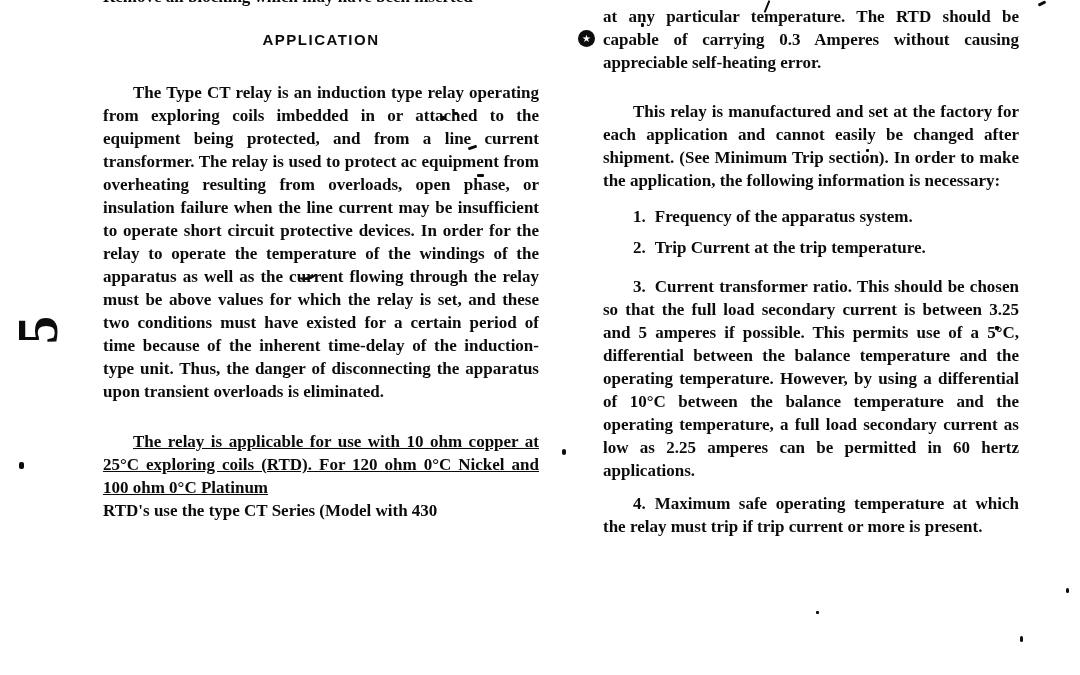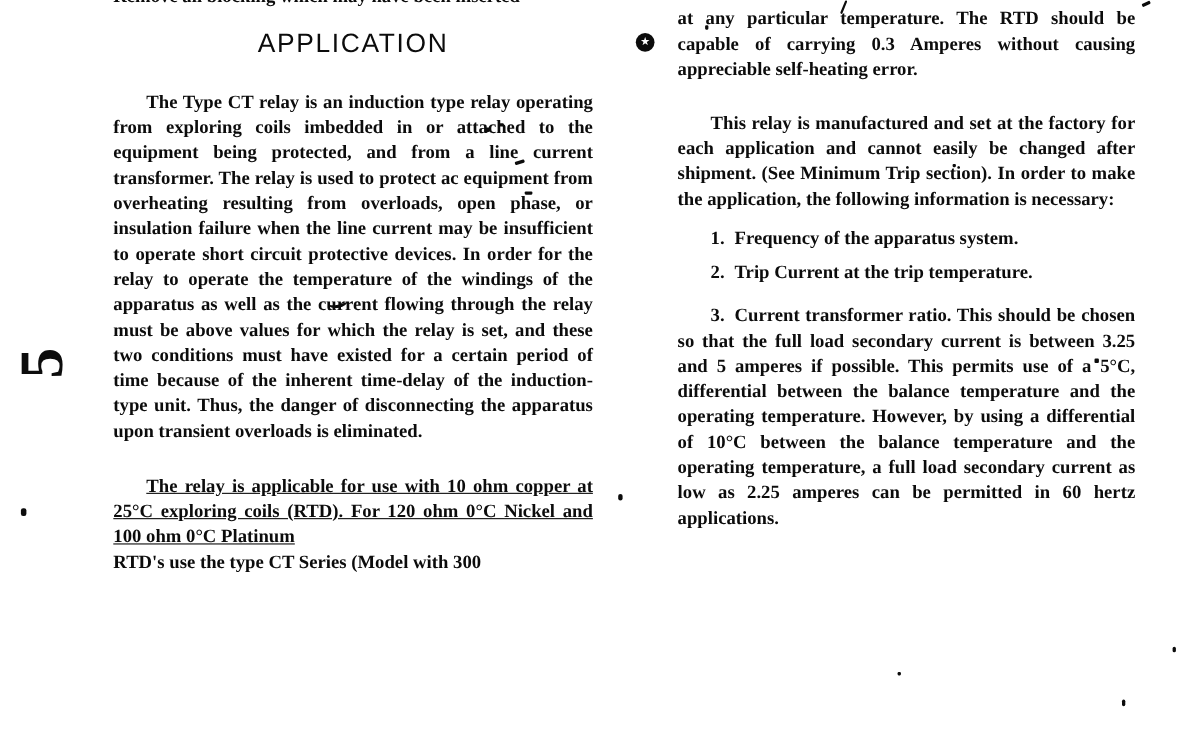--- a/index.html
+++ b/index.html
@@ -3,25 +3,25 @@
 <meta charset="utf-8">
 <style>
   html,body{margin:0;padding:0;background:#ffffff;}
   .page{
     position:relative;width:1080px;height:675px;background:#ffffff;overflow:hidden;
     color:#0c0c0c;font-family:"Liberation Serif",serif;font-weight:bold;
     font-size:17px;line-height:23px;
   }
   .col{position:absolute;text-align:justify;}
   .col-left{left:103px;top:-15px;width:436px;}
-  .col-right{left:603px;top:5px;width:416px;margin-left:13px;}
+  .col-right{left:603px;top:5px;width:416px;}
   p{margin:0;padding:0;}
   .indent{text-indent:30px;}
   .heading{
-    font-family:"Liberation Sans",sans-serif;font-weight:normal;font-size:24px;
+    font-family:"Liberation Sans",sans-serif;font-weight:bold;font-size:15px;
     letter-spacing:1.5px;text-align:center;margin-top:20px;line-height:23px;
   }
   .mt-app{margin-top:30px;}
   .mt-p3{margin-top:27px;text-decoration:underline;}
   .mt-from{margin-top:22px;}
   .mt-fact{margin-top:26px;}
   .mt-item1{margin-top:13px;}
   .mt-item2{margin-top:8px;}
   .mt-item3{margin-top:16px;}
   .mt-item4{margin-top:10px;}
@@ -62,35 +62,38 @@
 
   <div class="margin-number">5</div>
 
   <div class="change-marker">★</div>
 
   <div class="col col-left">
     <p>Remove all blocking which may have been inserted</p>
     <p class="heading">APPLICATION</p>
     <p class="indent mt-app">The Type CT relay is an induction type relay operating from exploring coils imbedded in or attached to the equipment being protected, and from a line current transformer. The relay is used to protect ac equipment from overheating resulting from overloads, open phase, or insulation failure when the line current may be insufficient to operate short circuit protective devices. In order for the relay to operate the temperature of the windings of the apparatus as well as the current flowing through the relay must be above values for which the relay is set, and these two conditions must have existed for a certain period of time because of the inherent time-delay of the induction-type unit. Thus, the danger of disconnecting the apparatus upon transient overloads is eliminated.</p>
     <p class="indent mt-p3">The relay is applicable for use with 10 ohm copper at 25°C exploring coils (RTD). For 120 ohm 0°C Nickel and 100 ohm 0°C Platinum</p>
-    <p>RTD's use the type CT Series (Model with 300</p>
+    <p>RTD's use the type CT Series (Model with 430</p>
   </div>
 
   <div class="col col-right">
     <p>at any particular temperature. The RTD should be capable of carrying 0.3 Amperes without causing appreciable self-heating error.</p>
     <p class="indent mt-fact">This relay is manufactured and set at the factory for each application and cannot easily be changed after shipment. (See Minimum Trip section). In order to make the application, the following information is necessary:</p>
 
     <p class="indent mt-item1">
       <span class="num">1.</span><span>Frequency of the apparatus system.</span>
     </p>
     <p class="indent mt-item2">
       <span class="num">2.</span><span>Trip Current at the trip temperature.</span>
     </p>
     <p class="indent mt-item3">
       <span class="num">3.</span><span>Current transformer ratio. This should be chosen so that the full load secondary current is between 3.25 and 5 amperes if possible. This permits use of a 5°C, differential between the balance temperature and the operating temperature. However, by using a differential of 10°C between the balance temperature and the operating temperature, a full load secondary current as low as 2.25 amperes can be permitted in 60 hertz applications.</span>
+    </p>
+    <p class="indent mt-item4">
+      <span class="num">4.</span><span>Maximum safe operating temperature at which the relay must trip if trip current or more is present.</span>
     </p>
   </div>
 
   <div class="speck sp1"></div>
   <div class="speck sp2"></div>
   <div class="speck sp3"></div>
   <div class="speck sp4"></div>
   <div class="speck sp5"></div>
   <div class="speck sp6"></div>
   <div class="speck sp7"></div>

